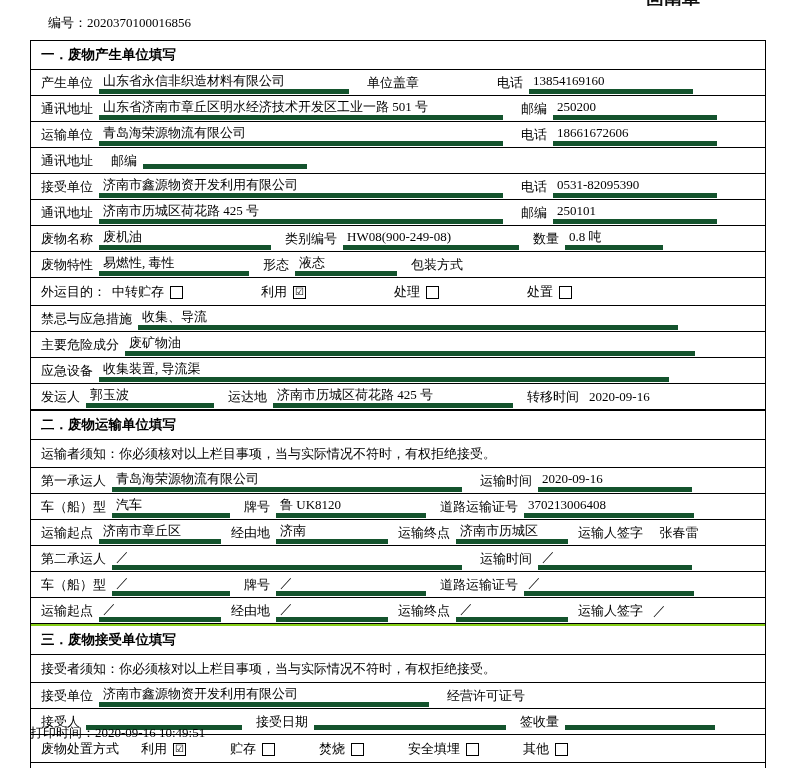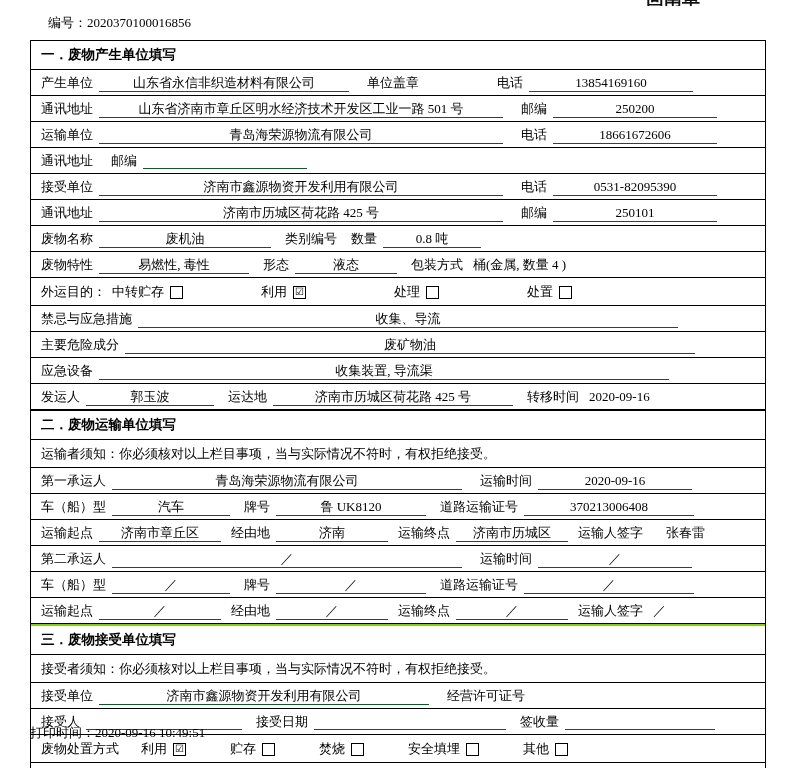--- a/index.html
+++ b/index.html
@@ -84,22 +84,21 @@
   }
   .row.tall {
     height: 27px;
   }
   .lbl {
     padding-left: 10px;
     font-size: 13px;
   }
   .val {
     display: inline-block;
-    border-bottom: 1px solid #14532d;
-    text-align: center;
+    border-bottom: 5px solid #14532d;
     font-size: 13px;
     line-height: 17px;
     margin-left: 6px;
     padding: 0 4px;
     box-sizing: border-box;
     min-height: 17px;
   }
   .val.plain {
     border-bottom: none;
   }
@@ -187,31 +186,31 @@
       <span class="lbl">通讯地址</span>
       <span class="val" style="width:404px">济南市历城区荷花路 425 号</span>
       <span class="lbl" style="padding-left:18px">邮编</span>
       <span class="val" style="width:164px">250101</span>
     </div>
 
     <div class="row">
       <span class="lbl">废物名称</span>
       <span class="val" style="width:172px">废机油</span>
       <span class="lbl" style="padding-left:14px">类别编号</span>
+      <span class="val" style="width:176px">HW08(900-249-08)</span>
       <span class="lbl" style="padding-left:14px">数量</span>
       <span class="val" style="width:98px">0.8 吨</span>
     </div>
 
     <div class="row">
       <span class="lbl">废物特性</span>
       <span class="val" style="width:150px">易燃性, 毒性</span>
       <span class="lbl" style="padding-left:14px">形态</span>
       <span class="val" style="width:102px">液态</span>
       <span class="lbl" style="padding-left:14px">包装方式</span>
-      <span class="val plain" style="width:190px;text-align:left">桶(金属, 数量 4 )</span>
     </div>
 
     <div class="row tall">
       <span class="lbl">外运目的：</span>
       <span class="chkwrap">
         <span>中转贮存</span>
         <span class="chk"></span>
       </span>
       <span class="chkwrap" style="margin-left:78px">
         <span>利用</span>
@@ -274,21 +273,21 @@
     </div>
 
     <div class="row">
       <span class="lbl">运输起点</span>
       <span class="val" style="width:122px">济南市章丘区</span>
       <span class="lbl" style="padding-left:10px">经由地</span>
       <span class="val" style="width:112px">济南</span>
       <span class="lbl" style="padding-left:10px">运输终点</span>
       <span class="val" style="width:112px">济南市历城区</span>
       <span class="lbl" style="padding-left:10px">运输人签字</span>
-      <span class="val plain" style="width:60px;text-align:right">张春雷</span>
+      <span class="val plain" style="width:60px;text-align:center">张春雷</span>
     </div>
 
     <div class="row">
       <span class="lbl">第二承运人</span>
       <span class="val" style="width:350px">／</span>
       <span class="lbl" style="padding-left:18px">运输时间</span>
       <span class="val" style="width:154px">／</span>
     </div>
 
     <div class="row">

